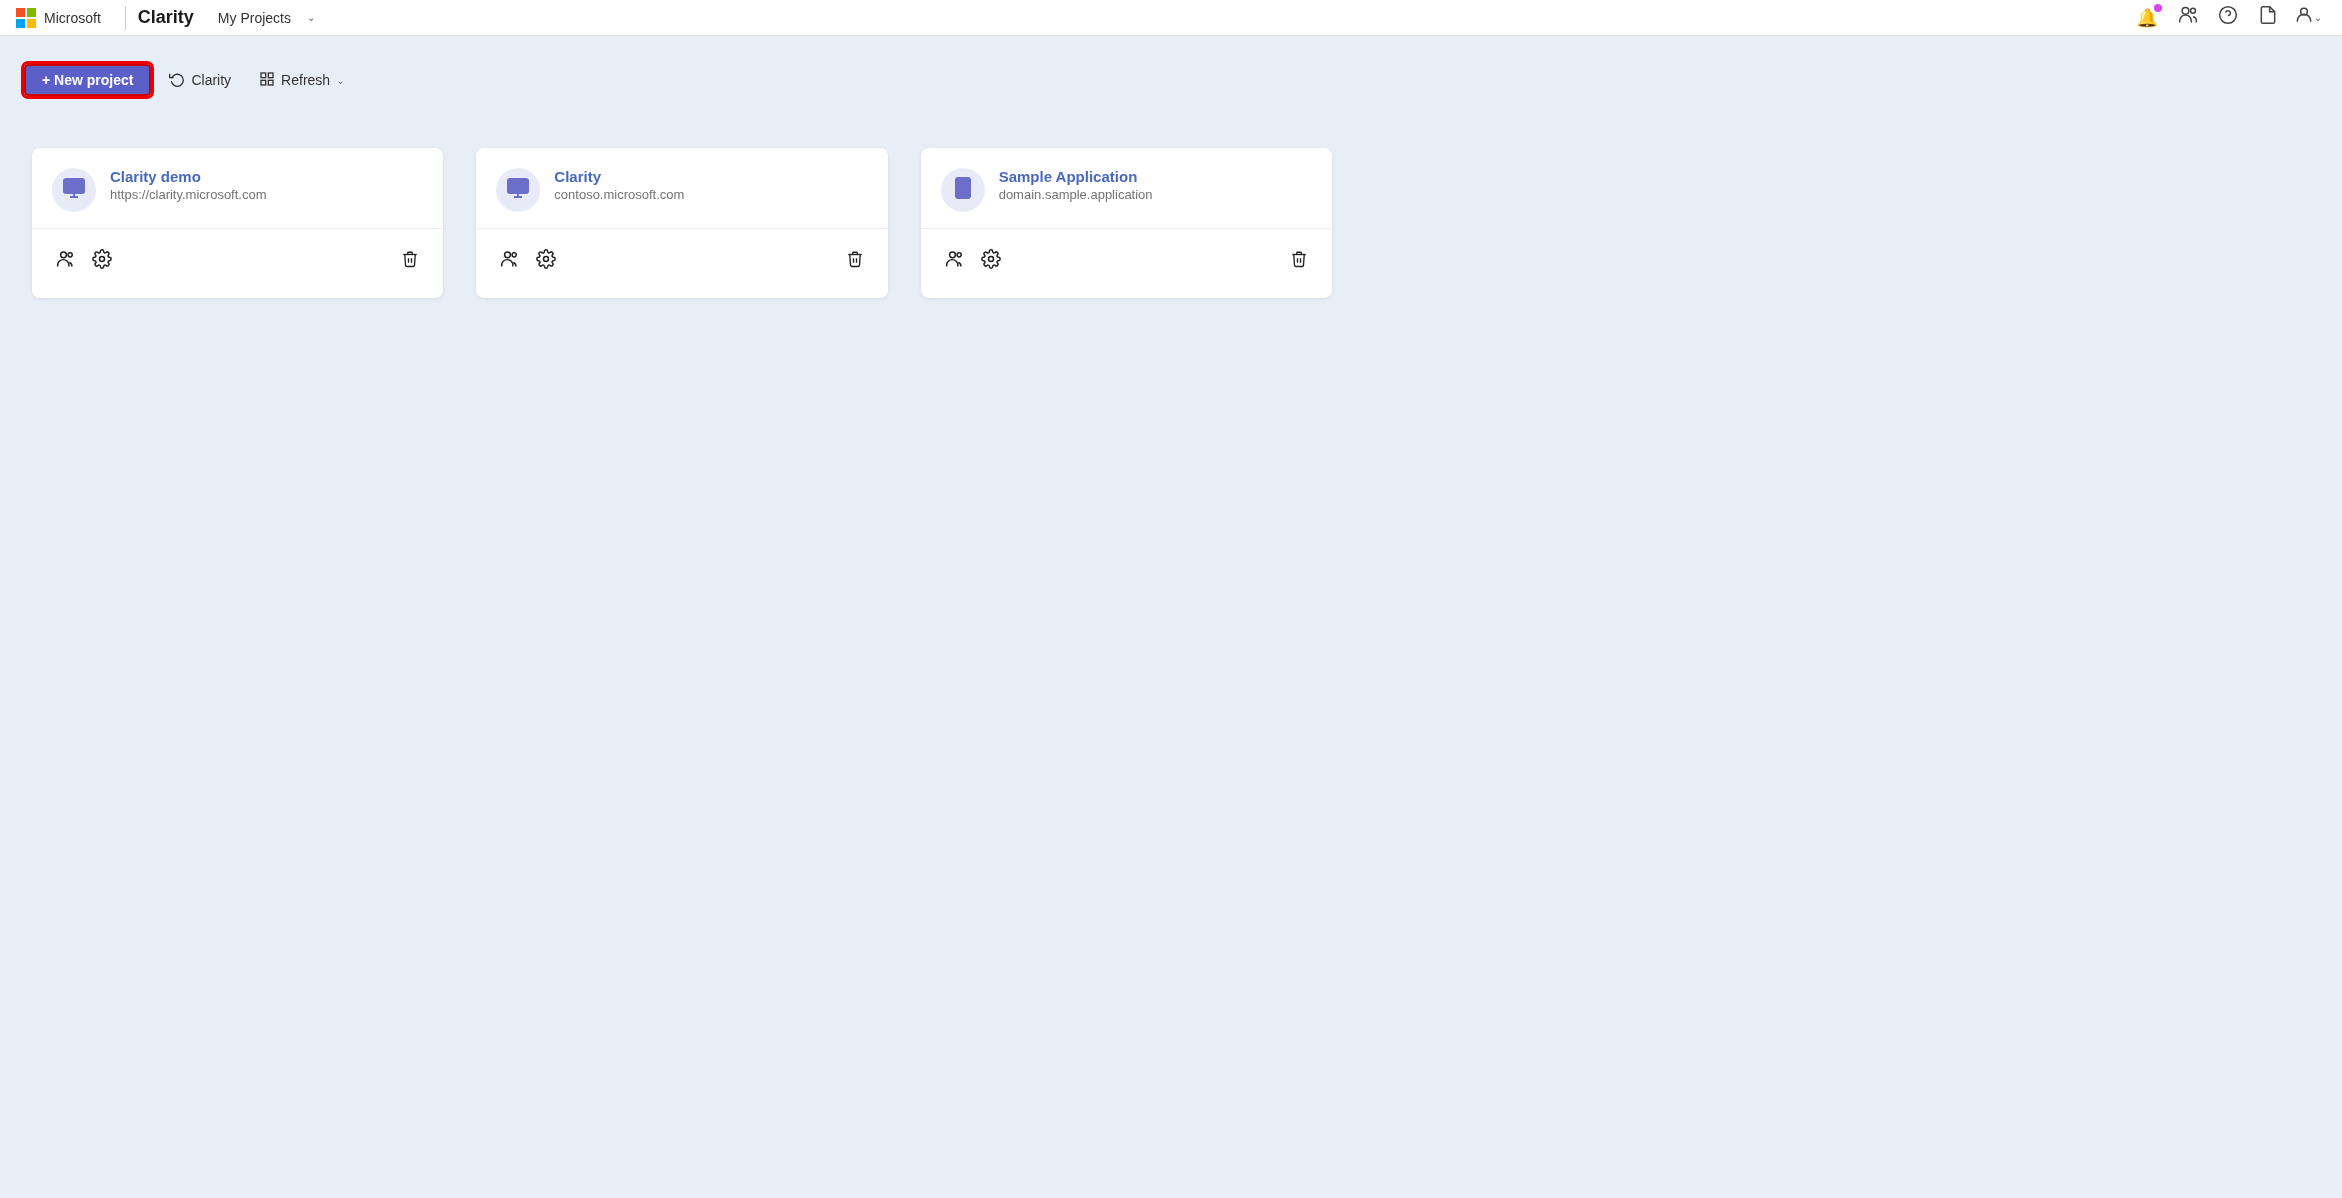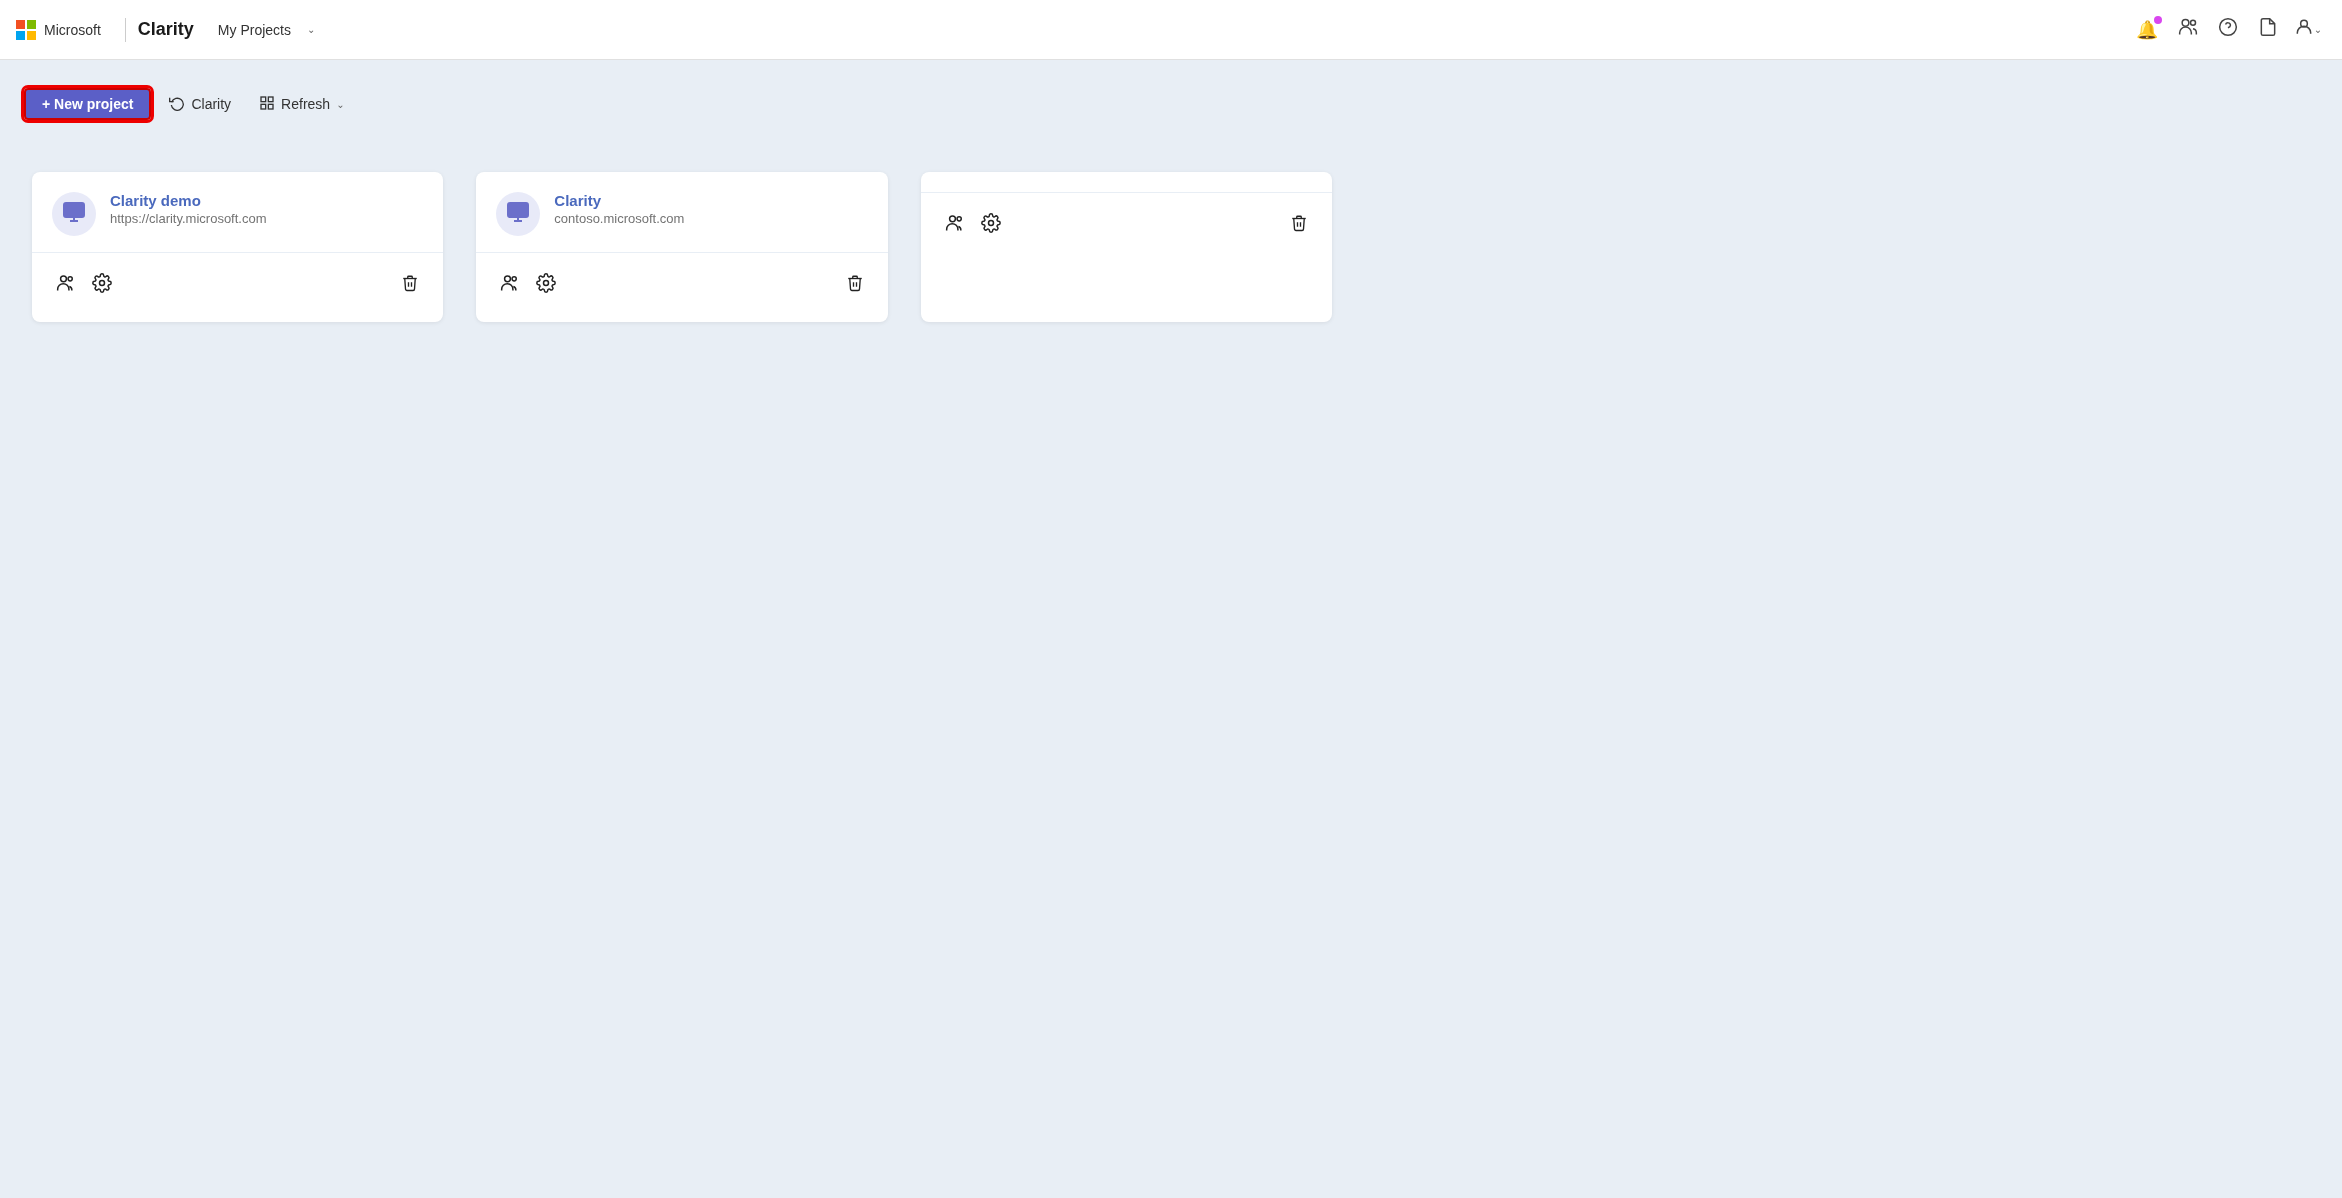--- a/index.html
+++ b/index.html
@@ -3,21 +3,21 @@
   <meta charset="utf-8">
   <style>
     * { box-sizing: border-box; margin: 0; padding: 0; }
     body { font-family: 'Segoe UI', sans-serif; background: #e8eef5; min-height: 100vh; }
 
     
     .topnav {
       display: flex;
       align-items: center;
       background: #fff;
-      height: 60px;
+      height: 36px;
       padding: 16px 16px;
       border-bottom: 1px solid #e0e0e0;
       position: relative;
       z-index: 10;
     }
     .microsoft-logo {
       display: flex;
       align-items: center;
       gap: 8px;
       margin-right: 12px;
@@ -372,20 +372,32 @@
           <polyline points="3 6 5 6 21 6"></polyline>
           <path d="M19 6l-1 14a2 2 0 0 1-2 2H8a2 2 0 0 1-2-2L5 6"></path>
           <path d="M10 11v6"></path>
               <path d="M14 11v6"></path>
           <path d="M9 6V4a1 1 0 0 1 1-1h4a1 1 0 0 1 1 1v2"></path>
         </svg>
       </span>
     </div>
   </div>
       <div class="project-card">
+    <div class="card-header">
+      <div class="card-icon-wrap">
+        <span><svg width="18" height="22" viewBox="0 0 24 24" fill="#6b6fca" stroke="#6b6fca" stroke-width="2">
+    <rect x="5" y="2" width="14" height="20" rx="2" ry="2" fill="#6b6fca"></rect>
+    <line x1="12" y1="18" x2="12.01" y2="18" stroke="white" stroke-width="2"></line>
+  </svg></span>
+      </div>
+      <div>
+        <div class="card-title">Sample Application</div>
+        <div class="card-url">domain.sample.application</div>
+      </div>
+    </div>
     <div class="divider-line"></div>
     <div class="card-footer">
       <span class="card-action-icon" title="Members">
         <svg width="20" height="20" viewBox="0 0 24 24" fill="none" stroke="#222" stroke-width="1.8">
           <circle cx="9" cy="7" r="3.5"></circle>
           <path d="M2 21v-1.5A6.5 6.5 0 0 1 15.5 19.5V21"></path>
           <circle cx="17" cy="7" r="2.5"></circle>
           <path d="M19 21v-1a4 4 0 0 0-3-3.87"></path>
         </svg>
       </span>

